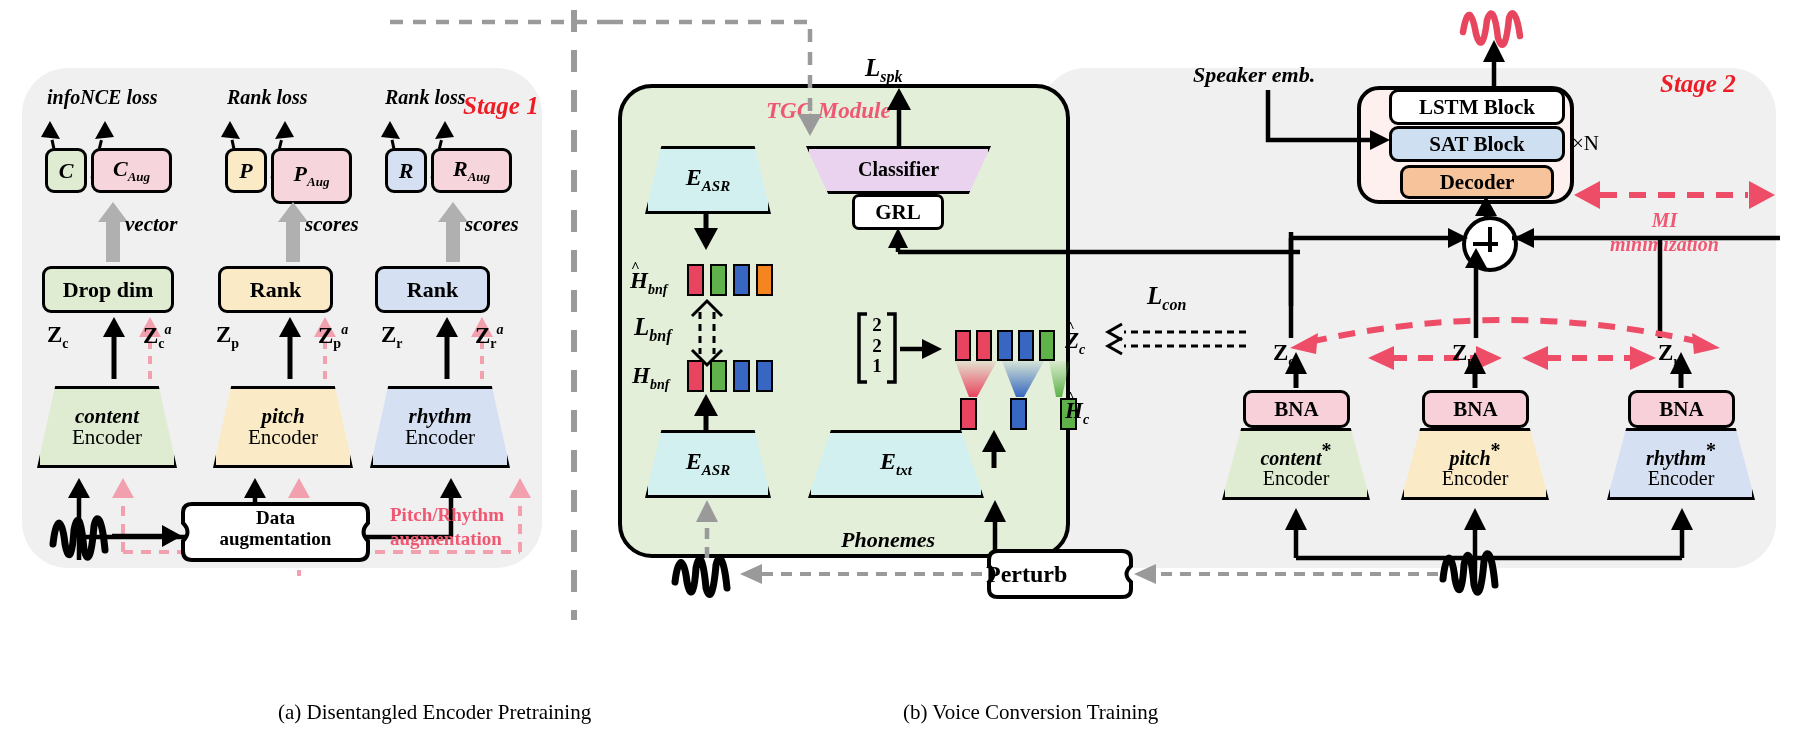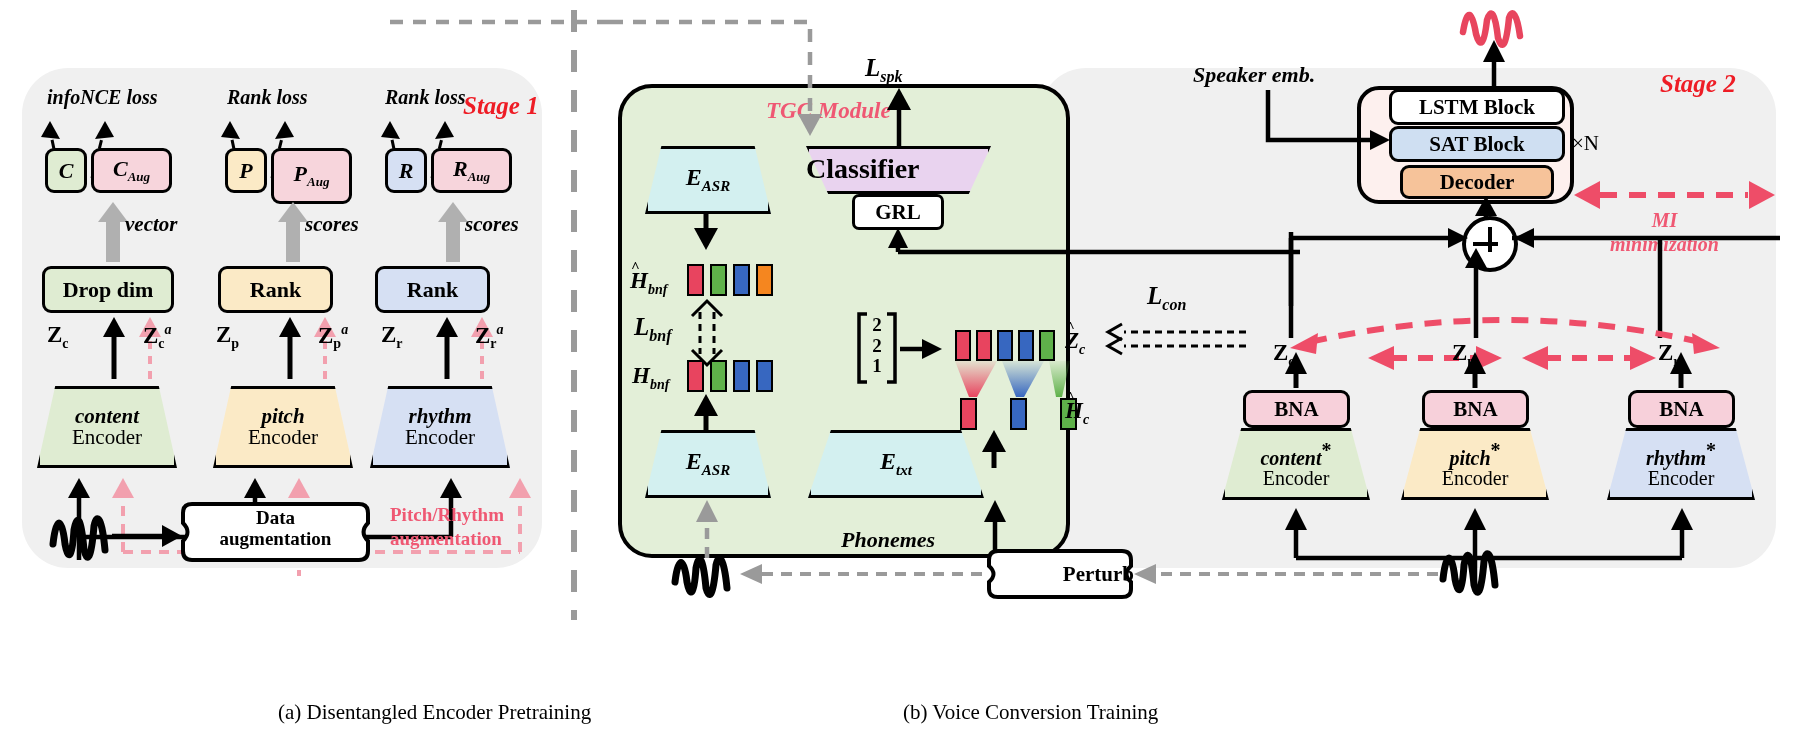--- a/index.html
+++ b/index.html
@@ -235,21 +235,21 @@
 <div class="trap" style="left:645px;top:146px;width:126px;height:68px;">
   <div class="trapinner" style="background:#d3f0f0;"></div>
   <div class="trap-lbl it" style="font-size:24px;">
     <span>E</span><sub style="font-size:15px;">ASR</sub>
   </div>
 </div>
 
 <div class="abs" style="left:806px;top:146px;width:185px;height:48px;">
   <div style="position:absolute;inset:0;background:#e9d3ef;border:3.5px solid #000;
        clip-path:polygon(0 0,100% 0,88% 100%,12% 100%);box-sizing:border-box;"></div>
-  <div class="bold" style="position:relative;z-index:3;text-align:left;line-height:46px;font-size:28px;">Classifier</div>
+  <div class="bold" style="position:relative;z-index:3;text-align:center;line-height:46px;font-size:20px;">Classifier</div>
 </div>
 <div class="abs rbox" style="left:852px;top:194px;width:92px;height:36px;background:#ffffff;border-radius:7px;">
   <span class="bold" style="font-size:21px;">GRL</span>
 </div>
 
 <svg class="abs" style="left:880px;top:86px;width:40px;height:64px;">
   <path d="M19,62 L19,20" stroke="#000" stroke-width="4.5" fill="none"></path>
   <polygon points="19,2 31,24 7,24" fill="#000"></polygon>
 </svg>
 <div class="abs it" style="left:865px;top:54px;font-size:25px;">
@@ -543,21 +543,21 @@
 </svg>
 
 <svg class="abs" style="left:1440px;top:545px;width:72px;height:56px;">
   <path d="M3,34 C6,6 12,6 15,34 C18,50 22,50 24,20 C27,4 31,6 34,40 C37,52 41,52 44,16 C47,2 52,8 55,40" stroke="#000" stroke-width="7" fill="none" stroke-linecap="round"></path>
 </svg>
 
 <div class="abs" style="left:986px;top:548px;width:148px;height:52px;">
   <svg style="position:absolute;inset:0;width:100%;height:100%;">
     <path d="M12,3 Q3,3 3,12 L3,18 Q12,26 3,34 L3,41 Q3,49 12,49 L136,49 Q145,49 145,41 L145,34 Q136,26 145,18 L145,12 Q145,3 136,3 Z" fill="#ffffff" stroke="#000" stroke-width="4"></path>
   </svg>
-  <div class="bold" style="position:relative;z-index:2;text-align:right;line-height:52px;font-size:21px;">Perturb</div>
+  <div class="bold" style="position:relative;z-index:2;text-align:left;line-height:52px;font-size:24px;">Perturb</div>
 </div>
 <svg class="abs" style="left:1130px;top:562px;width:320px;height:24px;">
   <path d="M308,12 L26,12" stroke="#9a9a9a" stroke-width="4" stroke-dasharray="11,8" fill="none"></path>
   <polygon points="4,12 26,22 26,2" fill="#9a9a9a"></polygon>
 </svg>
 
 <svg class="abs" style="left:672px;top:550px;width:70px;height:52px;">
   <path d="M3,32 C6,6 12,6 15,32 C18,47 22,47 24,18 C27,3 31,6 34,38 C37,49 41,49 44,15 C47,2 52,8 55,38" stroke="#000" stroke-width="7" fill="none" stroke-linecap="round"></path>
 </svg>
 <svg class="abs" style="left:736px;top:562px;width:255px;height:24px;">

